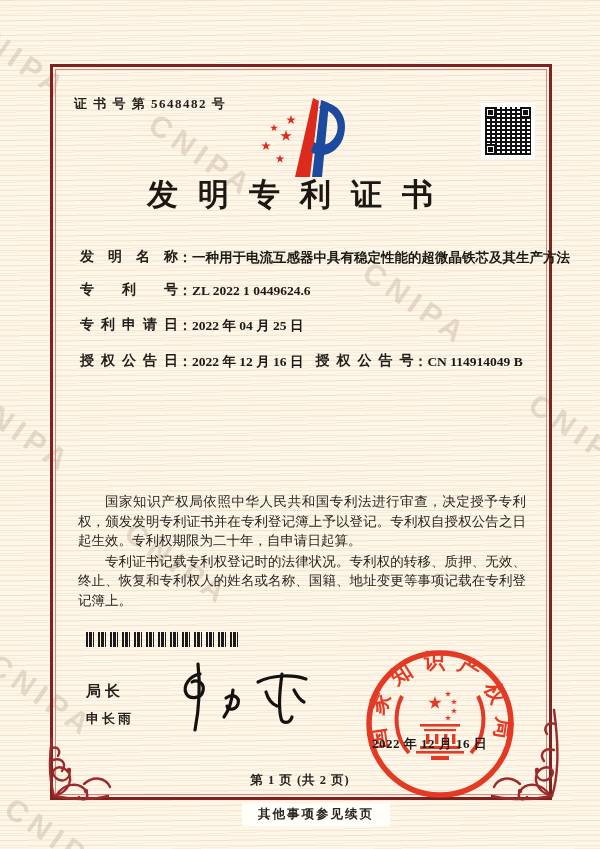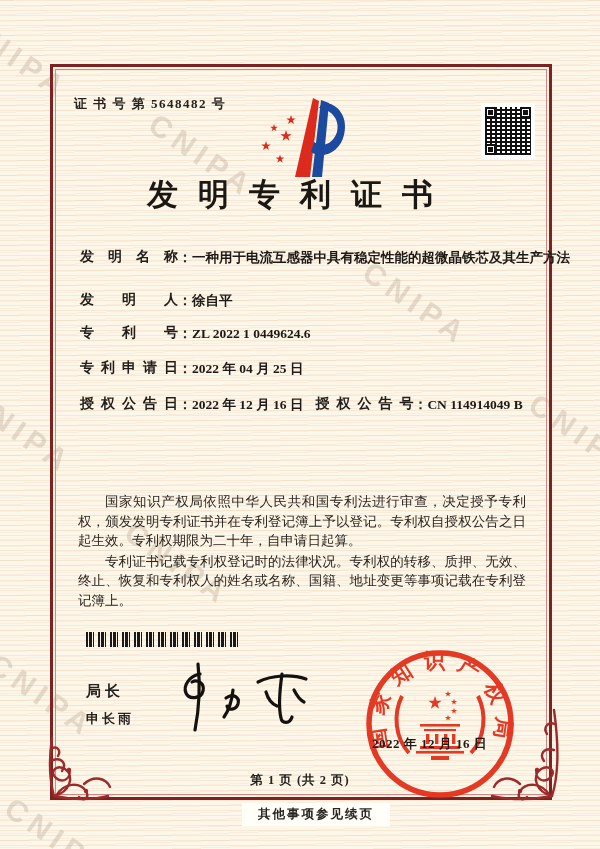--- a/index.html
+++ b/index.html
@@ -168,23 +168,20 @@
           <i></i>
         </span>
     </div>
   </div>
 
   <div class="title">发明专利证书</div>
 
   <div class="fields">
     <div class="frow">
       <span class="flabel">发明名称</span><span class="fcolon">：</span><span class="fvalue">一种用于电流互感器中具有稳定性能的超微晶铁芯及其生产方法</span>
-    </div>
-    <div class="frow m1">
-      <span class="flabel">发明人</span><span class="fcolon">：</span><span class="fvalue">徐自平</span>
     </div>
     <div class="frow m2">
       <span class="flabel">专利号</span><span class="fcolon">：</span><span class="fvalue">ZL 2022 1 0449624.6</span>
     </div>
     <div class="frow m3">
       <span class="flabel">专利申请日</span><span class="fcolon">：</span><span class="fvalue">2022 年 04 月 25 日</span>
     </div>
     <div class="frow m6">
       <span class="flabel">授权公告日</span><span class="fcolon">：</span><span class="fvalue">2022 年 12 月 16 日</span><span class="flabel pair2">授权公告号</span><span class="fcolon">：</span><span class="fvalue">CN 114914049 B</span>
     </div>

